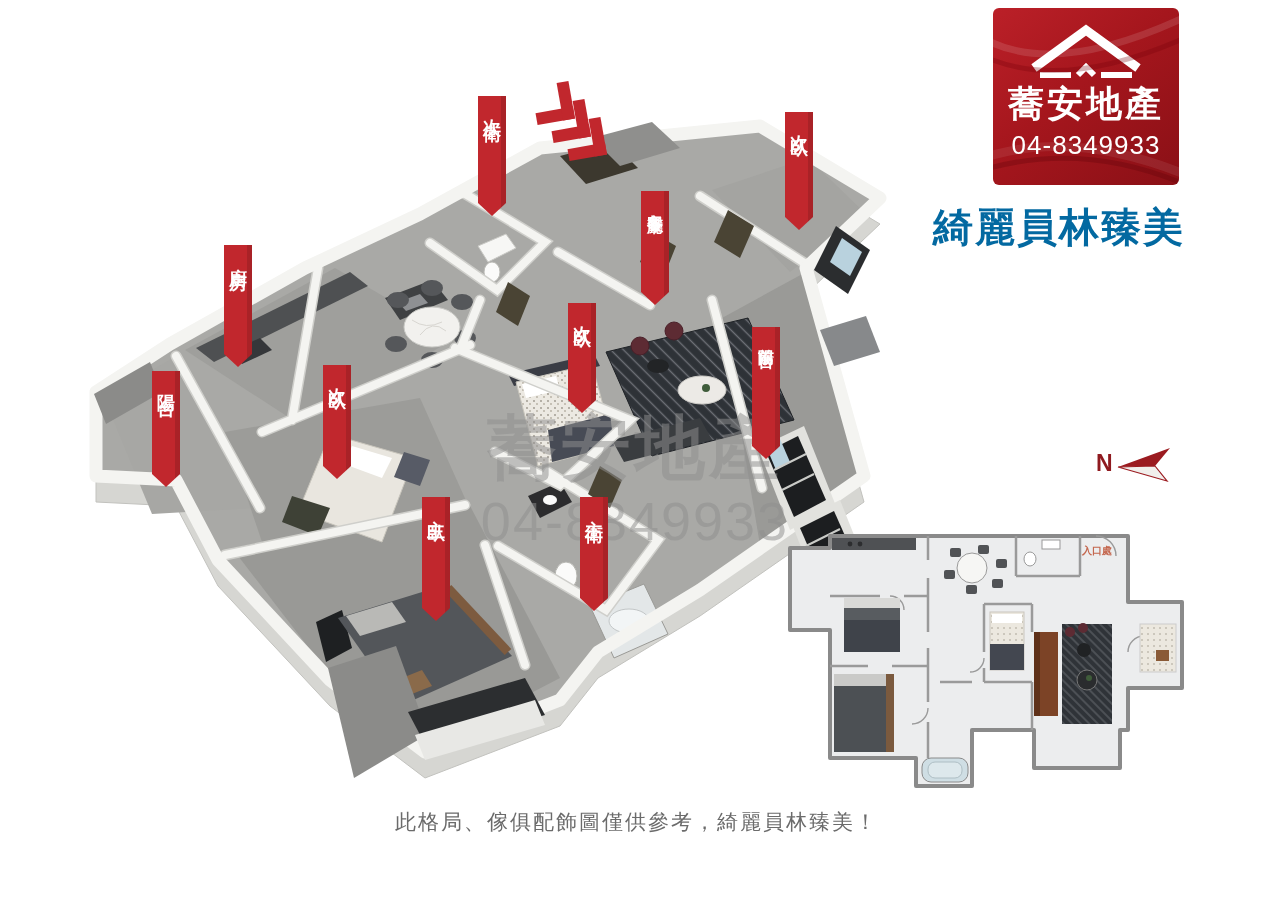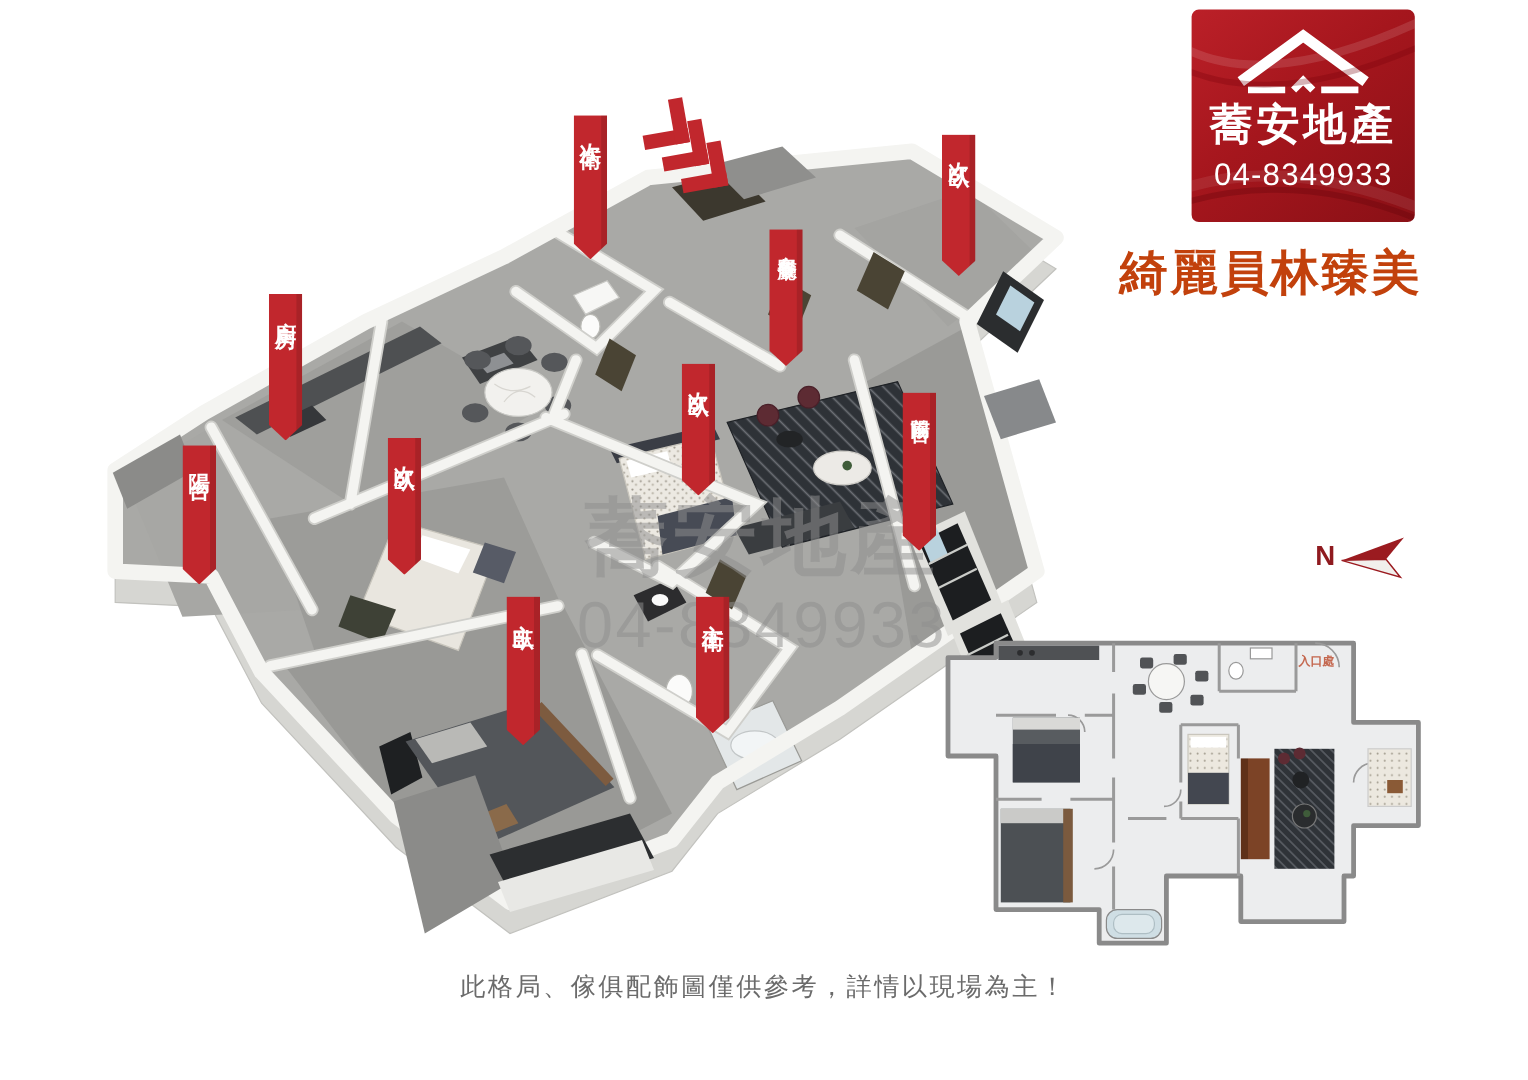--- a/index.html
+++ b/index.html
@@ -29,21 +29,21 @@
     background:linear-gradient(140deg,#bb2028 0%,#a5161d 45%,#8a1016 100%);
     border-radius:6px;z-index:12;overflow:hidden;text-align:center;}
   .logo-box .swirls{position:absolute;left:0;top:0;}
   .logo-house{margin:14px auto 0;}
   .logo-brand{position:relative;color:#fff;font-weight:700;font-size:36px;
     letter-spacing:3px;margin-top:2px;}
   .logo-phone{position:relative;color:#fff;font-size:26px;letter-spacing:1px;margin-top:1px;}
 
   
   .title-wrap{position:absolute;right:88px;top:200px;width:300px;text-align:right;z-index:12;}
-  .title-main{font-size:40px;font-weight:700;color:#c2410c;letter-spacing:2px;}
+  .title-main{font-size:40px;font-weight:700;color:#0369a1;letter-spacing:2px;}
   .title-sub{margin-top:4px;color:#54483d;font-weight:700;}
   .title-sub .big{font-size:34px;}
   .title-sub .sm{font-size:26px;}
 
   
   .compass{position:absolute;left:1094px;top:442px;z-index:12;}
   .compass .n{position:absolute;left:2px;top:8px;font-size:23px;font-weight:700;color:#8f1a1f;}
 
   
   .watermark{position:absolute;left:455px;top:402px;width:360px;text-align:center;
@@ -315,15 +315,15 @@
       <rect x="360" y="112" width="36" height="48" fill="url(#minibed)" stroke="#cccccc"></rect>
       <rect x="376" y="138" width="13" height="11" fill="#8a5a36"></rect>
 
       <rect x="142" y="246" width="46" height="24" rx="9" fill="#cfdee4" stroke="#8a8a8a"></rect>
       <rect x="148" y="250" width="34" height="16" rx="7" fill="#dde8ec" stroke="#aebec4"></rect>
     </g>
 
     <text x="302" y="42" font-size="10" fill="#c4674e" font-weight="700">入口處</text>
   </svg>
 
-  <div class="disclaimer">此格局、傢俱配飾圖僅供參考，詳情以現場為主！</div>
+  <div class="disclaimer">此格局、傢俱配飾圖僅供參考，綺麗員林臻美！</div>
 
 </div>
 
 </body></html>

